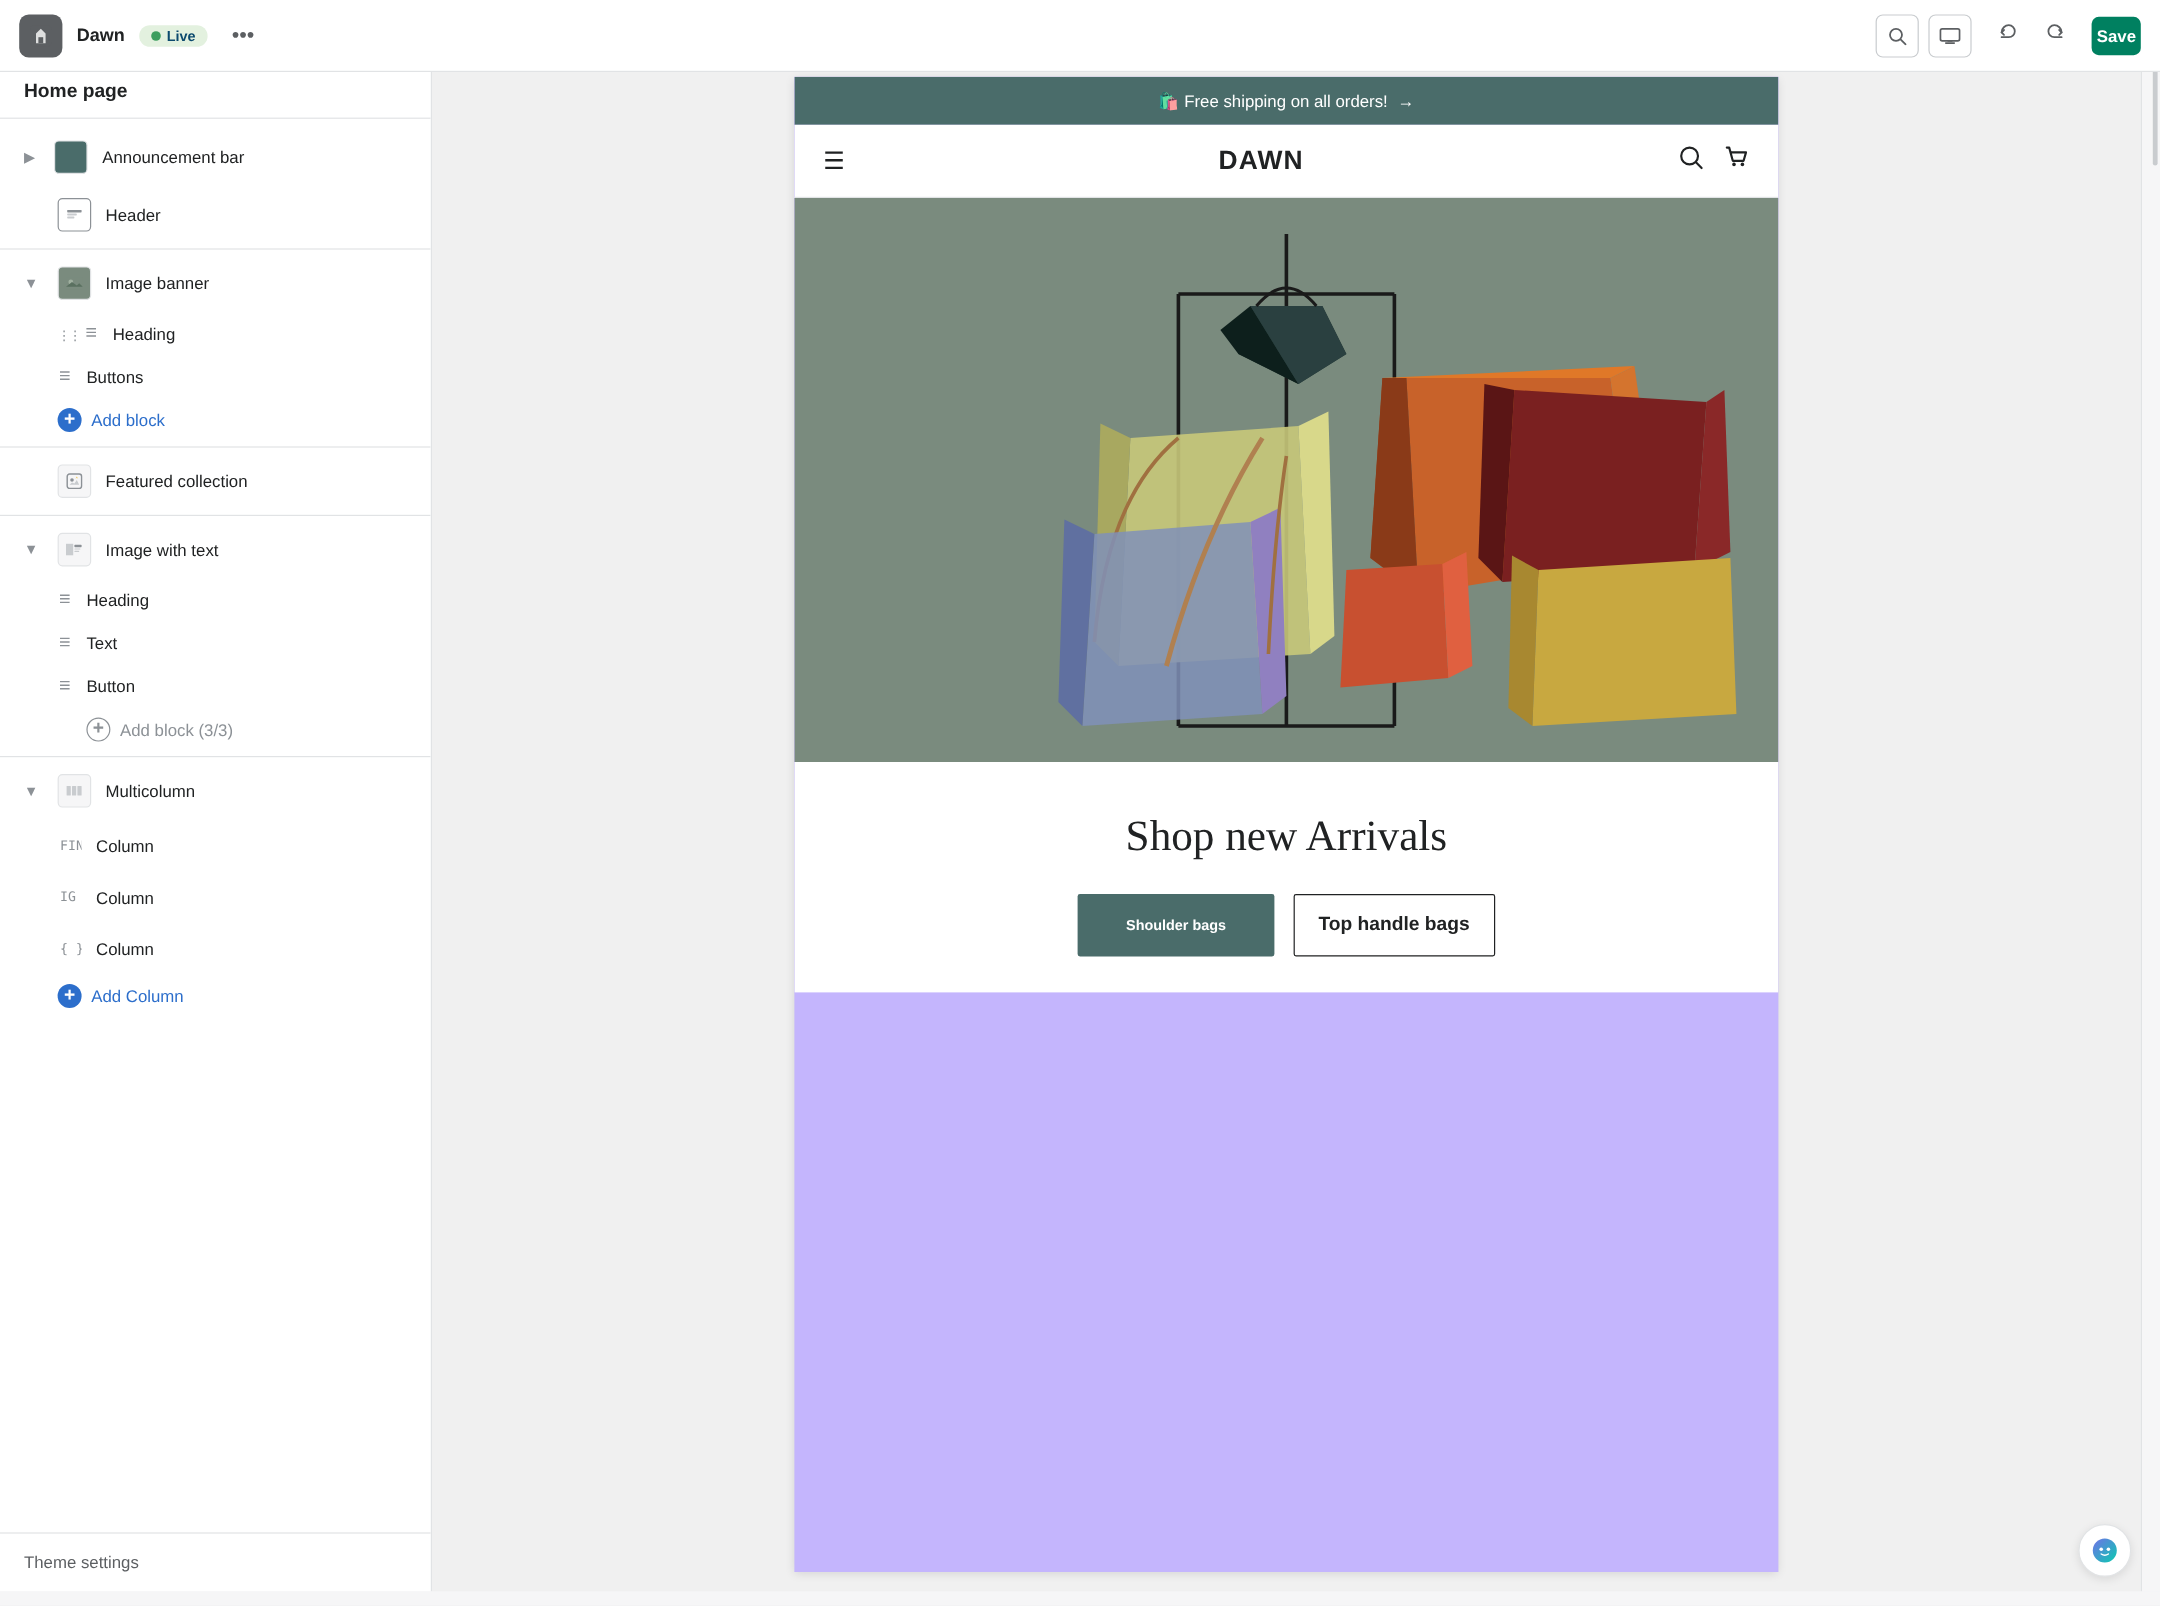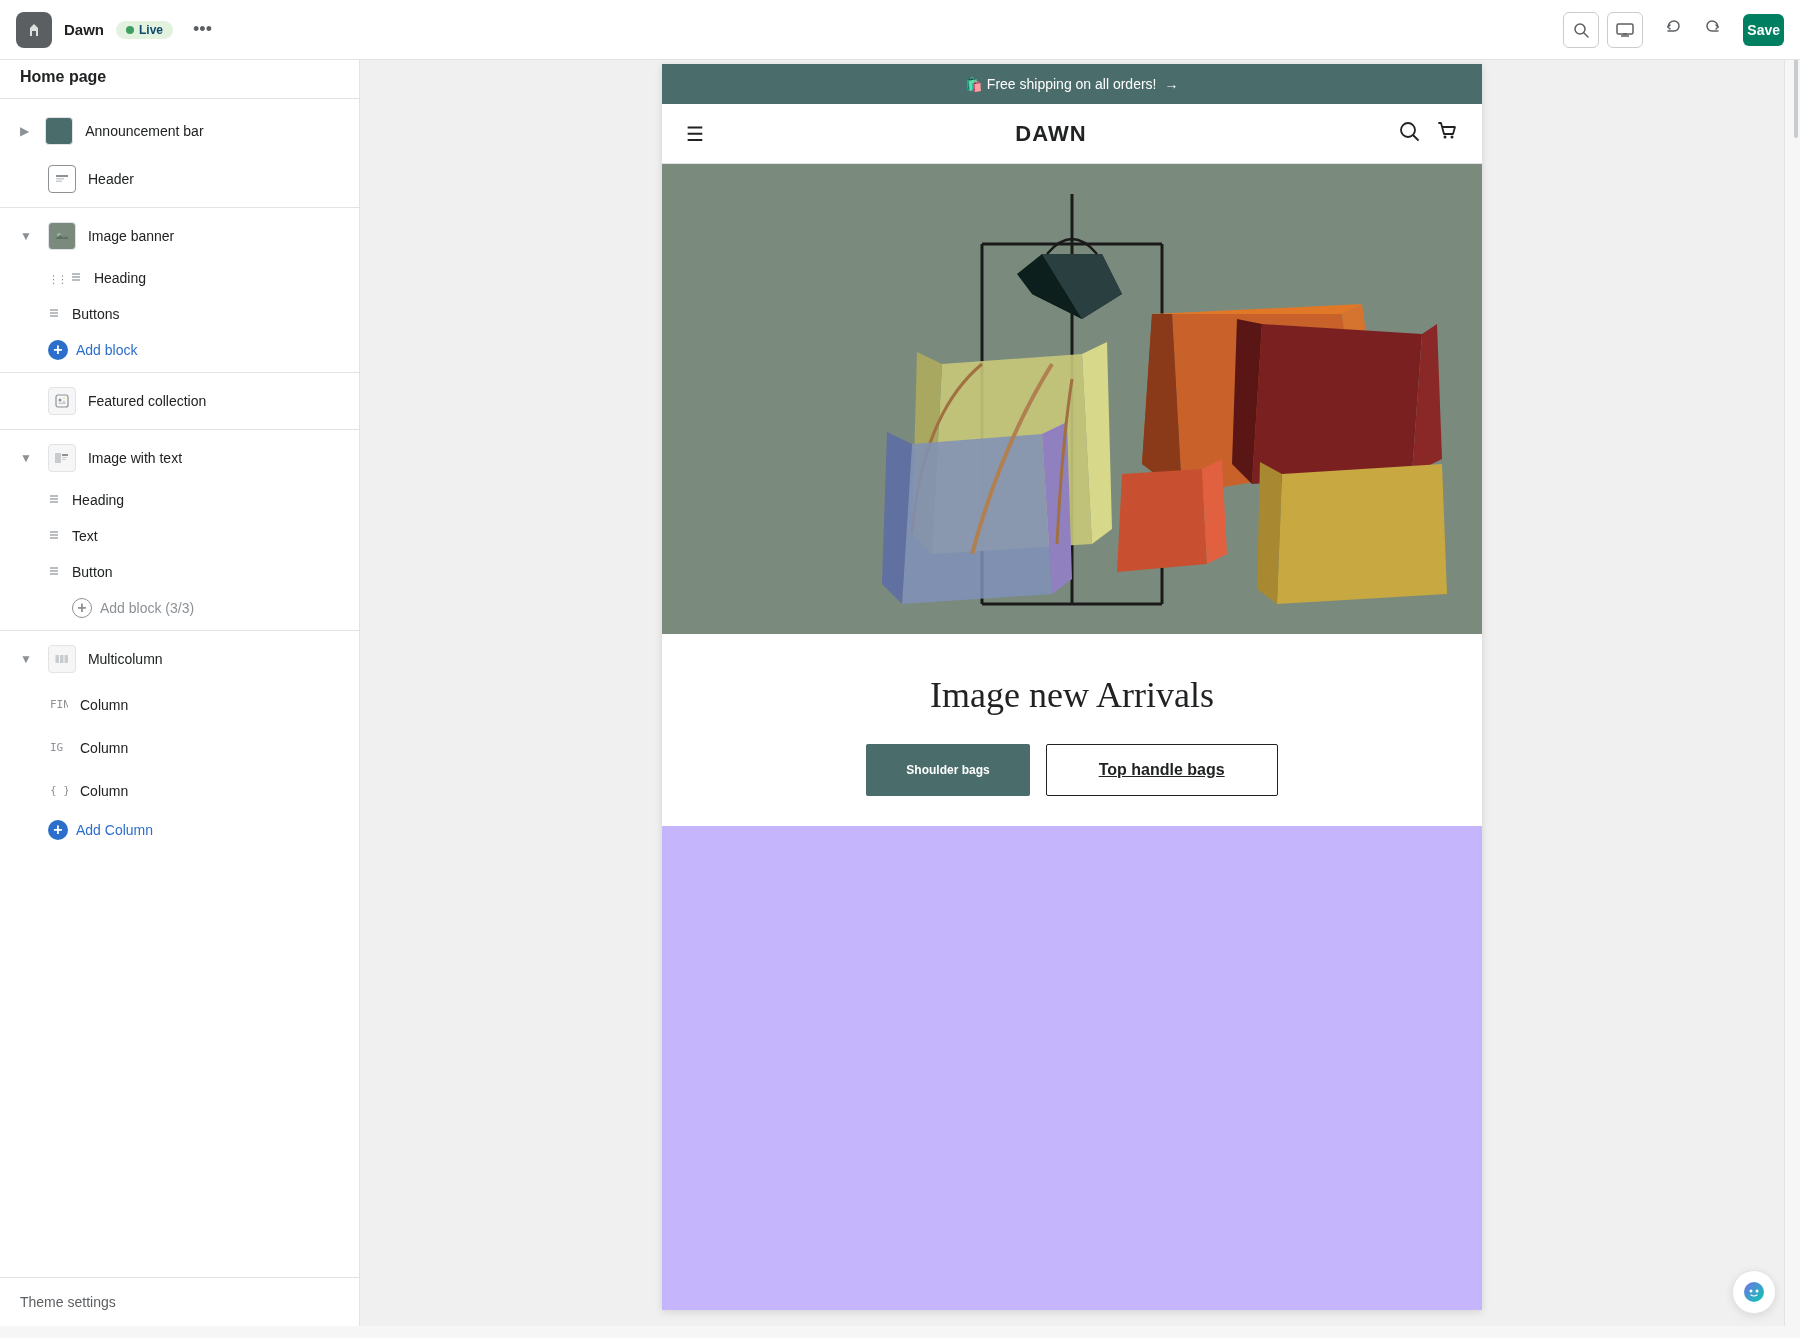--- a/index.html
+++ b/index.html
@@ -251,26 +251,25 @@
       padding: 16px 40px;
       font-size: 12px;
       font-weight: 600;
       cursor: pointer;
       border-radius: 2px;
     }
     .shop-btn-outline {
       background: #fff;
       color: #202223;
       border: 1.5px solid #202223;
-      padding: 16px 52px;
+      padding: 16px 20px;
       font-size: 16px;
       font-weight: 600;
       cursor: pointer;
       border-radius: 2px;
-      text-decoration: underline;
     }
 
     
     .lines-icon::before { content: '⋮⋮'; font-size: 11px; color: #8c9196; letter-spacing: -2px; }
 
     .section-icon {
       width: 28px; height: 28px;
       border-radius: 4px;
       overflow: hidden;
       flex-shrink: 0;
@@ -617,21 +616,21 @@
 
           <polygon points="620,310 780,300 785,430 615,440" fill="#c8a840"></polygon>
           <polygon points="620,310 615,440 595,425 598,298" fill="#a88830"></polygon>
 
           <path d="M390,200 Q340,280 310,390" fill="none" stroke="#b08050" stroke-width="4"></path>
           <path d="M410,215 Q400,280 395,380" fill="none" stroke="#a07040" stroke-width="3"></path>
         </svg>
       </div>
 
       <div class="shop-section">
-        <h2 class="shop-title">Image new Arrivals</h2>
+        <h2 class="shop-title">Shop new Arrivals</h2>
         <div class="shop-buttons">
           <button class="shop-btn-dark">Shoulder bags</button>
           <button class="shop-btn-outline">Top handle bags</button>
         </div>
       </div>
 
     </div>
   </div>
 
   <div class="right-panel">

